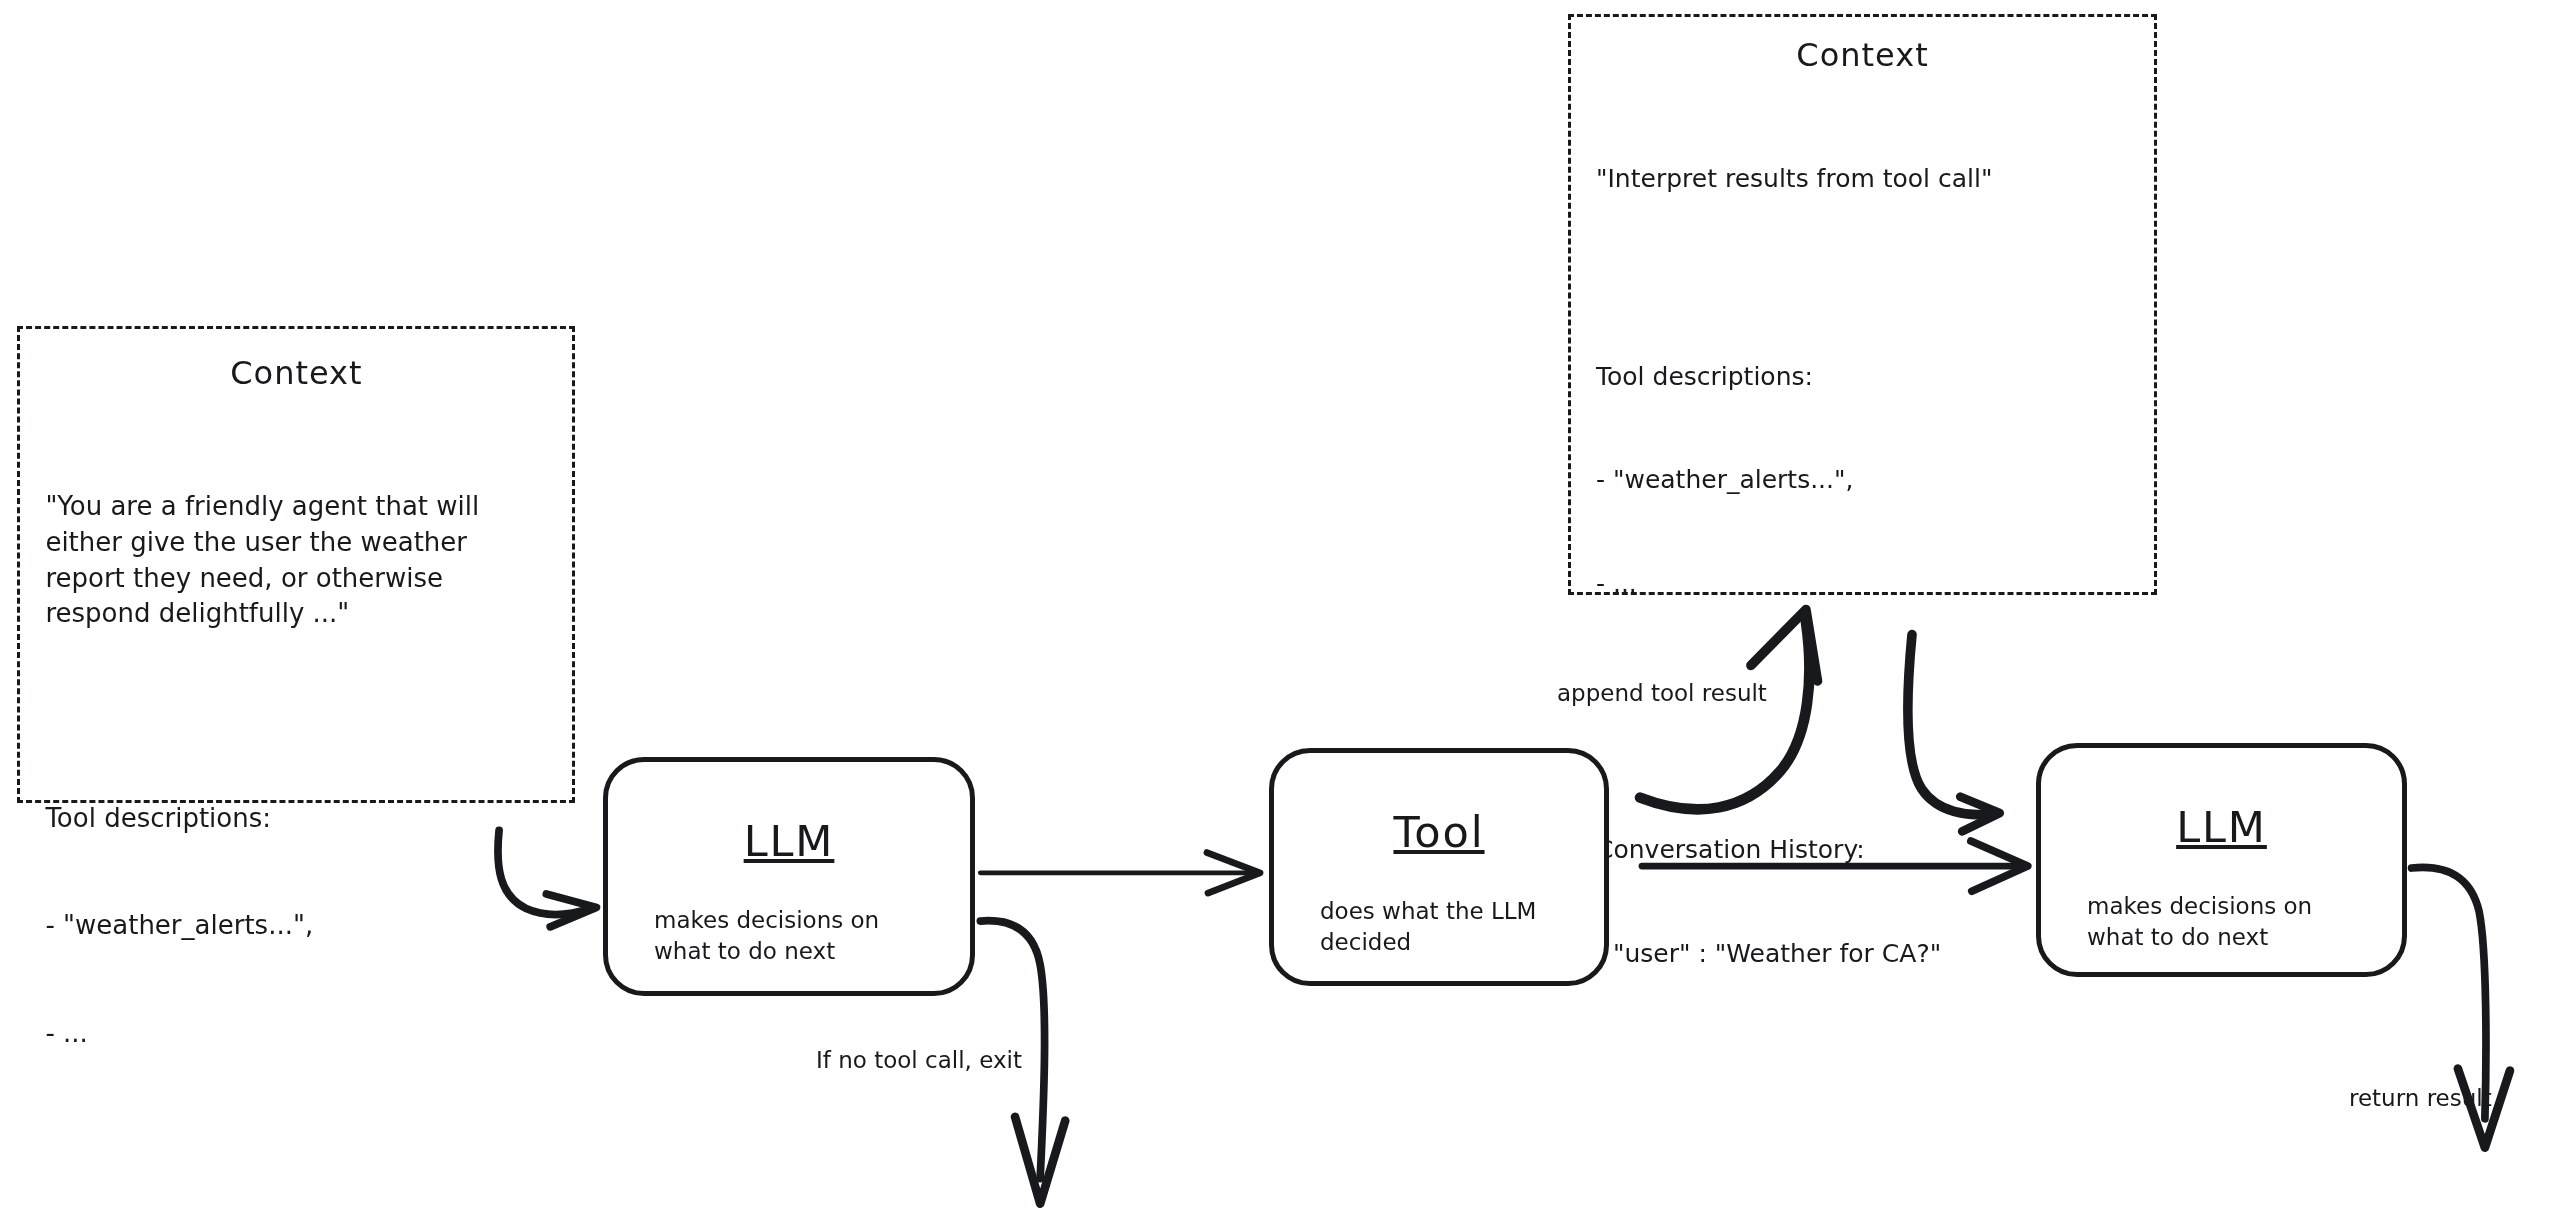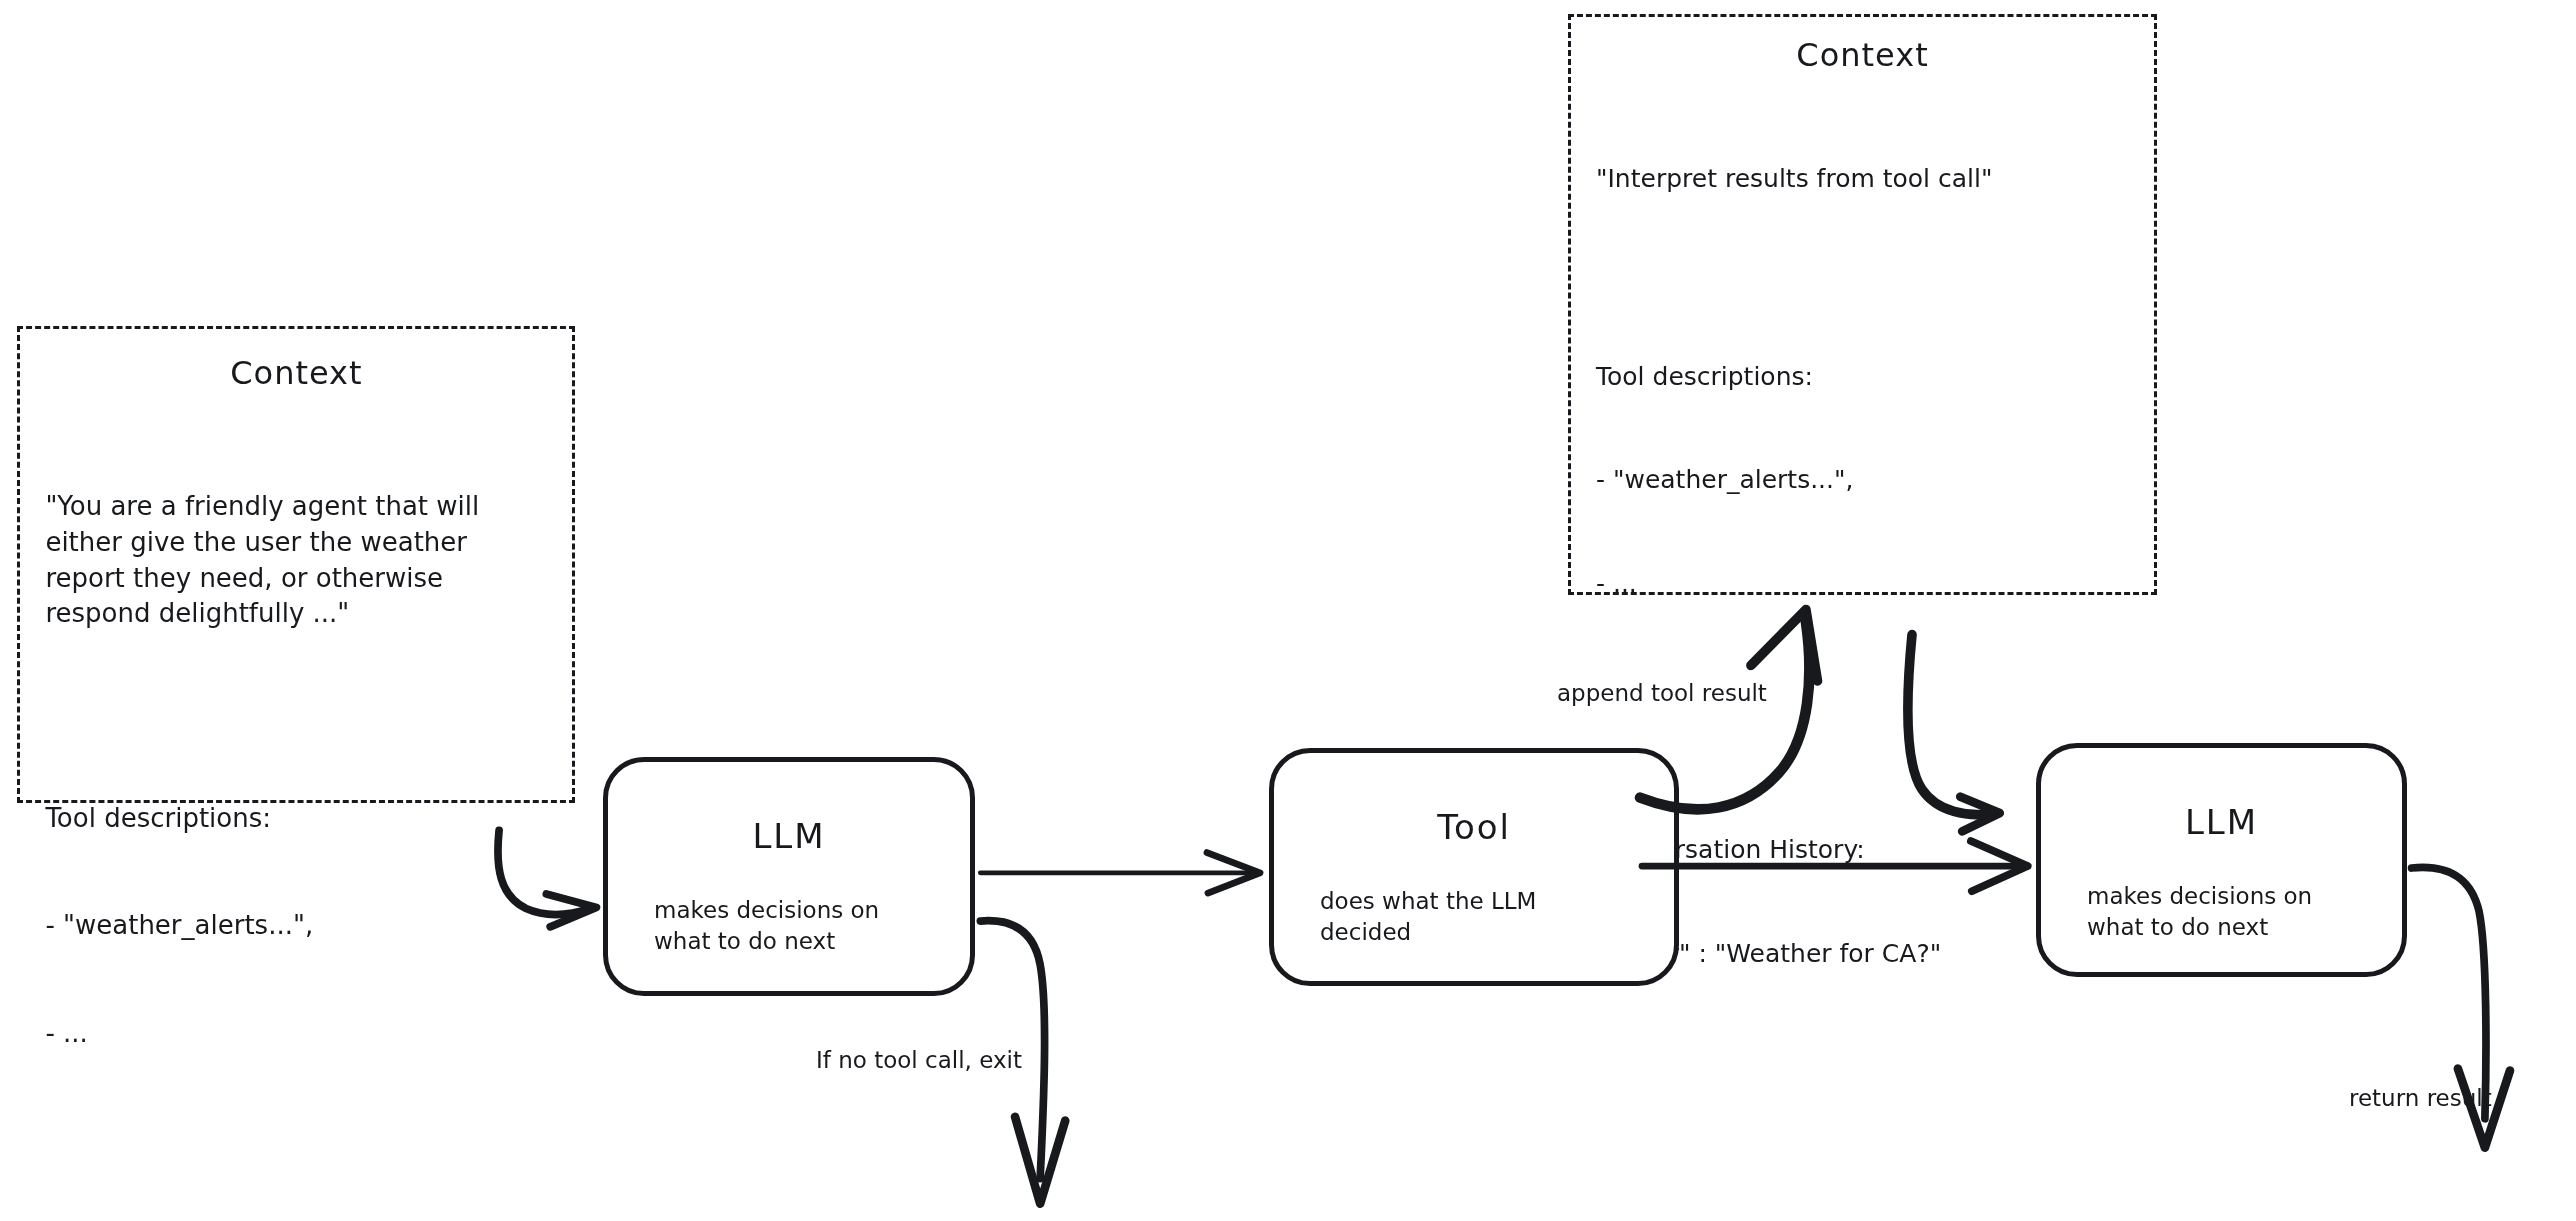--- a/index.html
+++ b/index.html
@@ -80,38 +80,39 @@
     box-sizing: border-box;
     border: 5.8px solid #17191c;
     border-radius: 41px;
     background: #ffffff;
     display: flex;
     flex-direction: column;
     align-items: center;
     justify-content: flex-start;
   }
   .node-title {
-    font-size: 34px;
+    font-size: 43px;
     letter-spacing: 1.9px;
     color: #17191c;
     margin-top: 54px;
+    text-decoration: underline;
   }
   .node-sub {
     font-size: 23px;
     line-height: 1.34;
     color: #17191c;
     margin-top: 39px;
     text-align: left;
     white-space: pre-line;
     align-self: flex-start;
     padding-left: 46px;
   }
 
   #node-llm-1 { left: 603px; top: 757px; width: 372px; height: 239px; }
-  #node-tool  { left: 1269px; top: 748px; width: 410px; height: 238px; }
+  #node-tool  { left: 1269px; top: 748px; width: 340px; height: 238px; }
   #node-llm-2 { left: 2036px; top: 743px; width: 371px; height: 234px; }
 
   
   .edge-label {
     position: absolute;
     font-size: 23px;
     color: #17191c;
     white-space: nowrap;
   }
   #label-append  { left: 1557px; top: 680px; }

